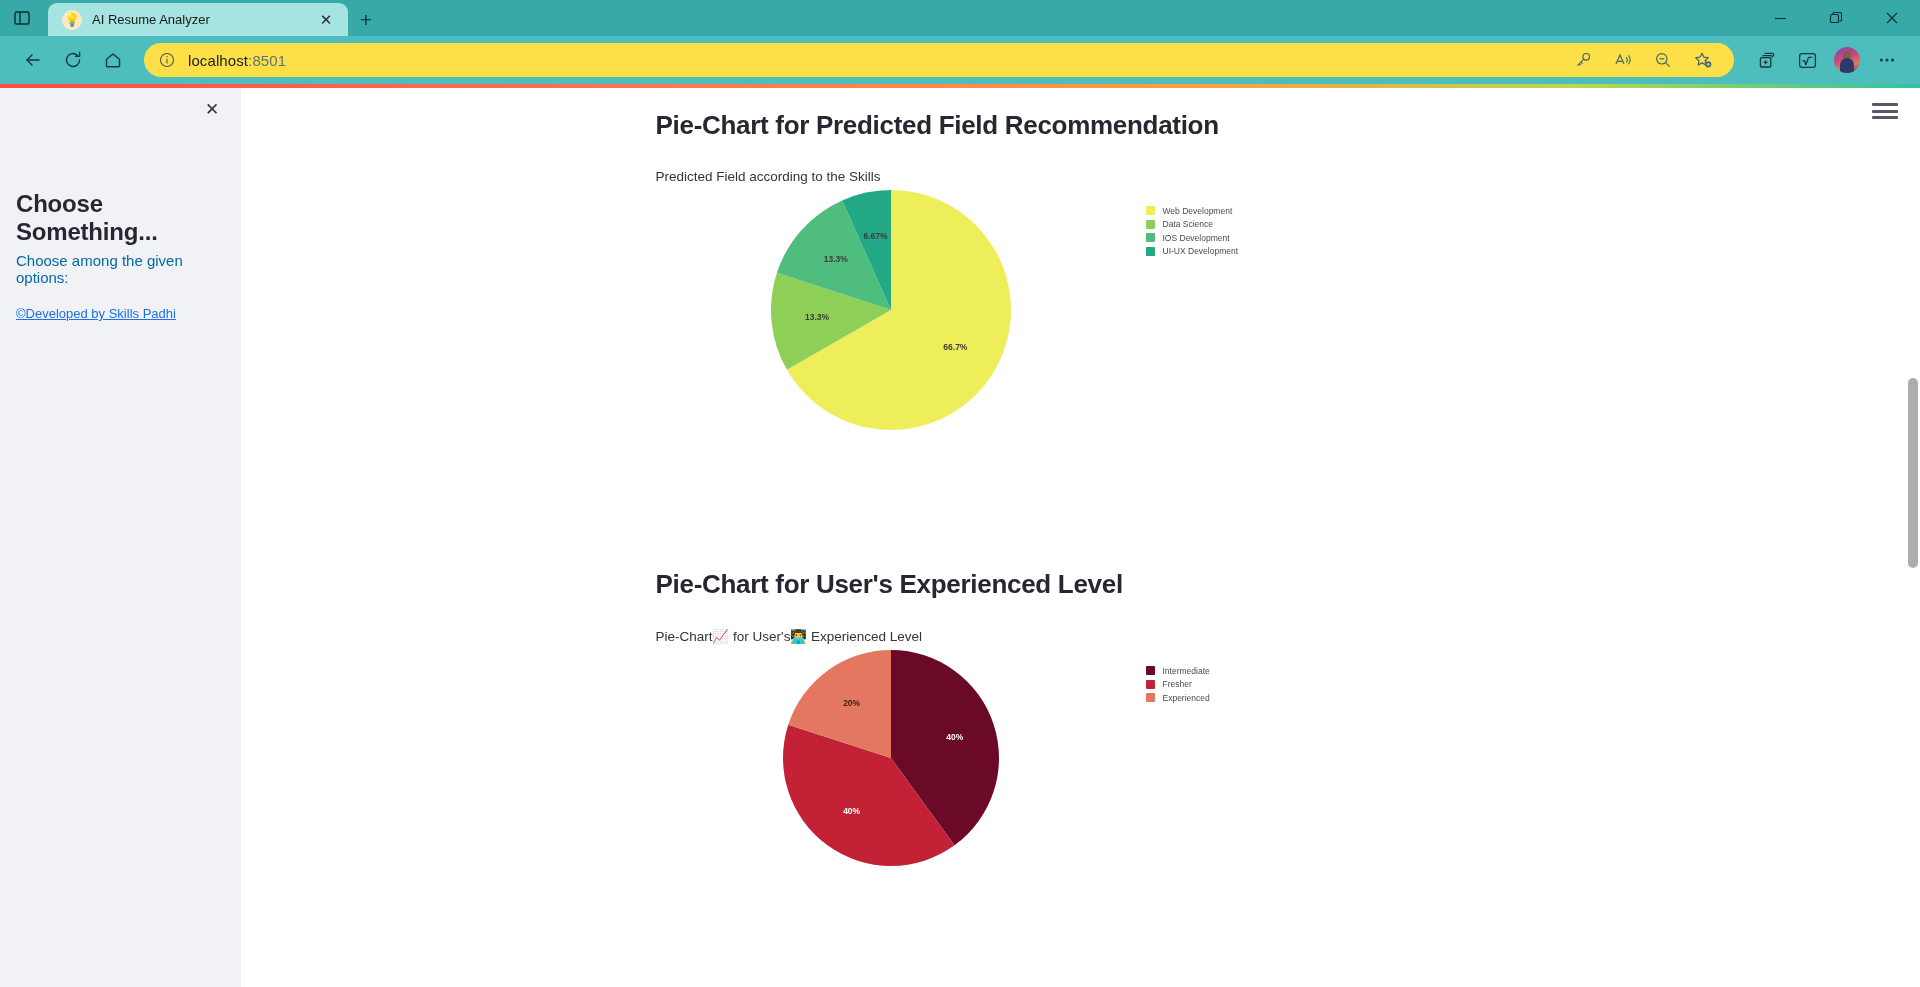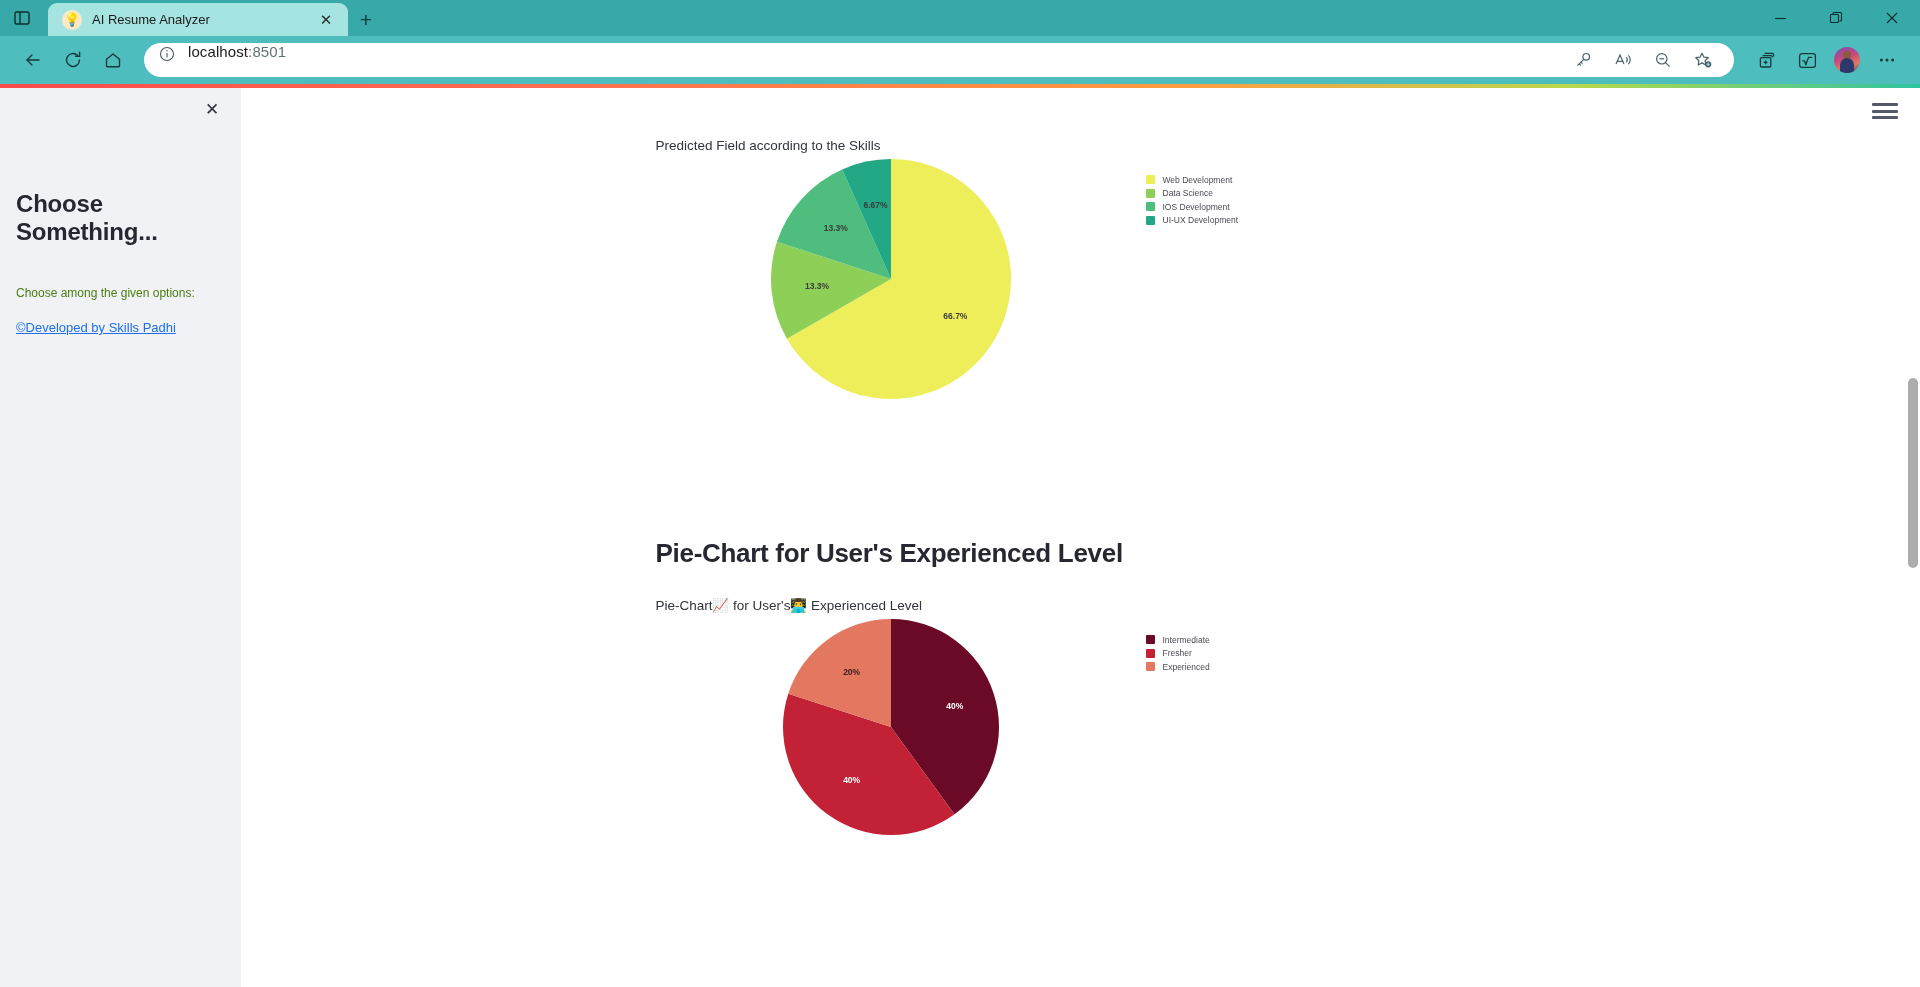--- a/index.html
+++ b/index.html
@@ -60,22 +60,22 @@
   .toolbar {
     height: 48px; background: #4dbdbd;
     display: flex; align-items: center; padding: 0 14px; gap: 2px;
   }
   .tb-icon {
     width: 38px; height: 34px; display: flex; align-items: center;
     justify-content: center; cursor: pointer; border-radius: 5px;
     color: #16393c;
   }
   .omnibox {
-    flex: 1 1 auto; height: 34px; background: #ffffff;
-    border-radius: 18px; display: flex; 
+    flex: 1 1 auto; height: 34px; background: #fde047;
+    border-radius: 18px; display: flex; align-items: center;
     margin: 0 12px 0 10px; padding: 0 12px; gap: 10px; cursor: text;
   }
   .omni-info {
     width: 22px; height: 22px; display: flex; align-items: center;
     justify-content: center; color: #4a5a5a;
   }
   .omni-url { font-size: 15px; color: #1d1d1d; letter-spacing: .1px; }
   .omni-url .dim { color: #5e7373; }
   .omni-right { display: flex; align-items: center; gap: 2px; margin-left: auto; }
   .avatar {
@@ -108,21 +108,21 @@
   }
   .sb-close {
     position: absolute; right: 16px; top: 8px; width: 26px; height: 26px;
     display: flex; align-items: center; justify-content: center;
     font-size: 17px; color: #31333f; cursor: pointer;
   }
   .sb-heading {
     margin-top: 102px; font-size: 24px; font-weight: 700;
     color: #262730; letter-spacing: -.2px;
   }
-  .sb-label { margin-top: 40px; font-size: 12px; color: #4d7c0f; }
+  .sb-label { margin-top: 6px; font-size: 15px; color: #0369a1; }
   .sb-select {
     margin-top: 8px; height: 38px; background: #ffffff;
     border-radius: 5px; display: flex; align-items: center;
     padding: 0 12px; font-size: 14px; color: #31333f; cursor: pointer;
     border: 1px solid #f0f2f6;
   }
   .sb-select .caret { margin-left: auto; font-size: 9px; color: #808495; }
   .sb-link {
     display: inline-block; margin-top: 20px; font-size: 13px;
     color: #1f6feb; text-decoration: underline; cursor: pointer;
@@ -307,20 +307,21 @@
 
       <main class="main">
         <div class="hamburger">
           <span></span>
           <span></span>
           <span></span>
         </div>
 
         <div class="content">
           <div class="block">
+            <h2 class="sec-title">Pie-Chart for Predicted Field Recommendation</h2>
             <div class="plot-wrap">
               <div class="plot-title">Predicted Field according to the Skills</div>
               <div class="pie-row">
                 <div class="pie-holder">
                   <svg id="pie1" width="240" height="240" viewBox="0 0 240 240">
                       <path d="M120,120 L120.00000000000001,0 A120,120 0 1 1 15.876413503307958,179.6513095838297 Z" fill="#edee5a"></path>
                       <text x="184.3698516717372" y="157.30793743640288" text-anchor="middle" dominant-baseline="middle" font-size="8.5" font-weight="600" font-family="&quot;Liberation Sans&quot;, sans-serif" fill="#3b3b3b">66.7%</text>
                       <path d="M120,120 L15.876413503307958,179.6513095838297 A120,120 0 0 1 5.929283039393923,82.74585214914589 Z" fill="#8ed057"></path>
                       <text x="45.98888982462901" y="127.59707645144488" text-anchor="middle" dominant-baseline="middle" font-size="8.5" font-weight="600" font-family="&quot;Liberation Sans&quot;, sans-serif" fill="#3b3b3b">13.3%</text>
                       <path d="M120,120 L5.929283039393923,82.74585214914589 A120,120 0 0 1 71.15485870708608,10.390912000531301 Z" fill="#4fbd7d"></path>

